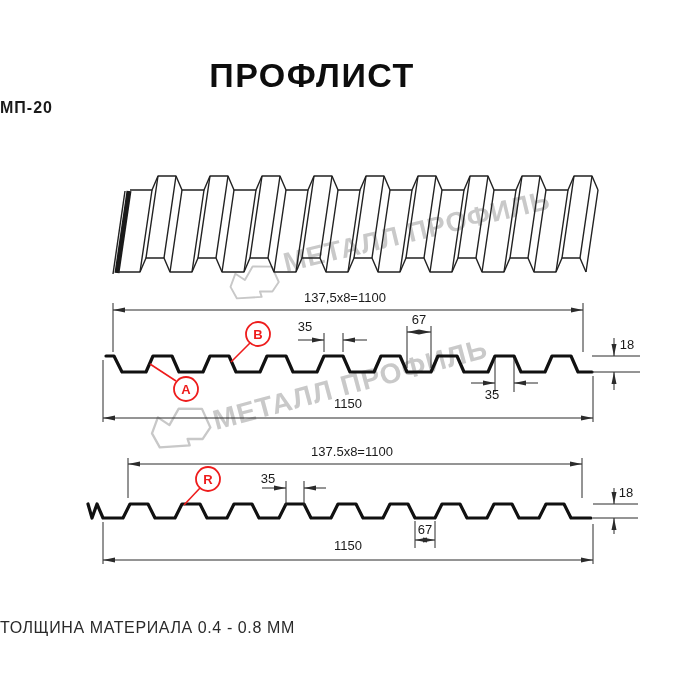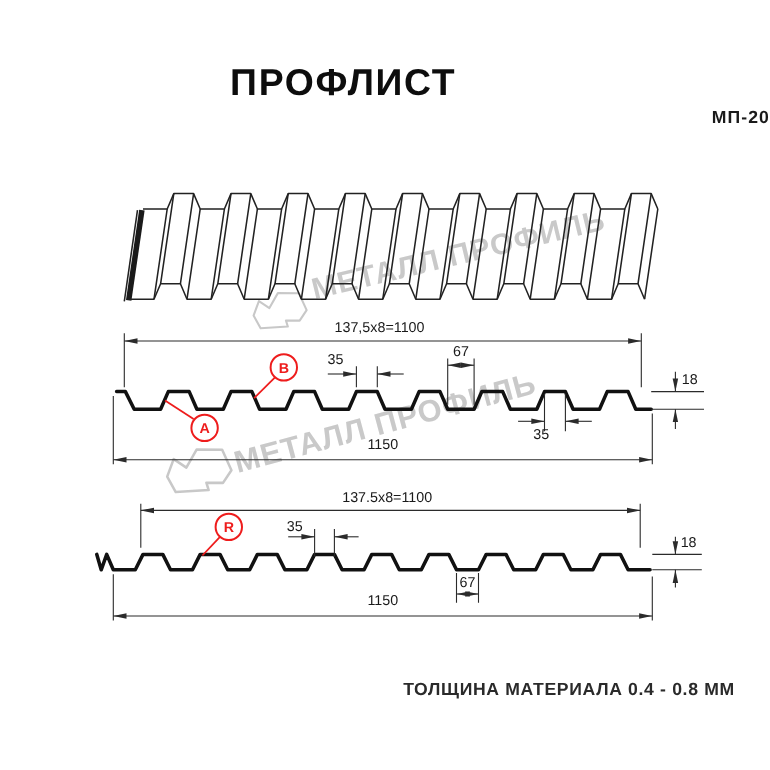--- a/index.html
+++ b/index.html
@@ -1,23 +1,23 @@
 <!DOCTYPE html>
 <html><head>
 <meta charset="utf-8">
 <style>
   html,body{margin:0;padding:0;background:#fff;}
   .page{position:relative;width:700px;height:700px;background:#ffffff;overflow:hidden;
         font-family:"Liberation Sans",sans-serif;}
   .title{position:absolute;top:56px;left:0;width:624px;text-align:center;
          font-size:34px;font-weight:800;letter-spacing:1.5px;color:#0d0d0d;}
-  .subtitle{position:absolute;top:99px;left:0;width:700px;text-align:right;
+  .subtitle{position:absolute;top:99px;left:0;width:700px;text-align:left;
             font-size:16px;font-weight:700;letter-spacing:1px;color:#1a1a1a;}
-  .footer{position:absolute;top:619px;left:0;width:668px;text-align:right;
-          font-size:16px;font-weight:700;letter-spacing:0.6px;color:#2a2a2a;}
+  .footer{position:absolute;top:619px;left:0;width:668px;text-align:left;
+          font-size:16px;font-weight:400;letter-spacing:0.6px;color:#2a2a2a;}
   svg{position:absolute;top:0;left:0;}
   .persp{stroke:#222;stroke-width:1.4;fill:none;stroke-linejoin:round;}
   .cap{stroke:#1a1a1a;stroke-width:5;fill:none;}
   .bold-profile{stroke:#111;stroke-width:3.2;fill:none;stroke-linejoin:round;stroke-linecap:round;}
   .thin{stroke:#2b2b2b;stroke-width:1;fill:none;}
   .dim-text{font-size:13px;fill:#1a1a1a;}
   .red-line{stroke:#ee1c1c;stroke-width:1.6;fill:none;}
   .red-circle{stroke:#ee1c1c;stroke-width:1.8;fill:none;}
   .red-letter{font-size:13px;font-weight:700;fill:#ee1c1c;}
   .wm-text{font-size:27px;font-weight:700;fill:#c9c9c9;letter-spacing:1px;}

